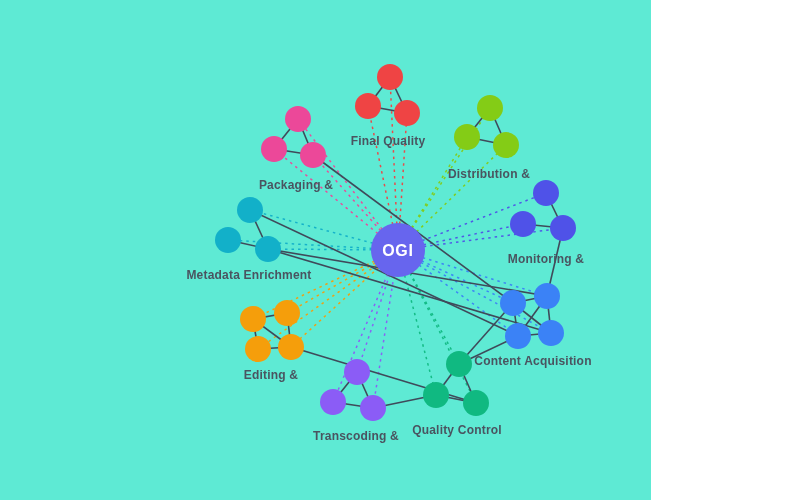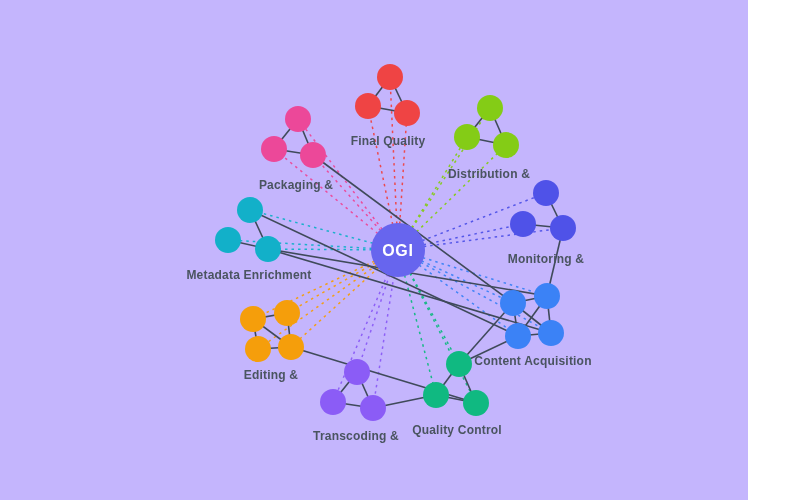--- a/index.html
+++ b/index.html
@@ -3,23 +3,23 @@
 <meta charset="utf-8">
 <style>
   html, body {
     margin: 0;
     padding: 0;
     background: #ffffff;
     font-family: "Liberation Sans", sans-serif;
   }
   .stage {
     position: relative;
-    width: 748px;
+    width: 651px;
     height: 500px;
-    background: #c4b5fd;
+    background: #5eead4;
     overflow: hidden;
     text-align: right;
   }
   svg text.cluster-label {
     font-family: "Liberation Sans", sans-serif;
     font-size: 12px;
     font-weight: 600;
     fill: #4a5460;
     letter-spacing: 0.2px;
   }

